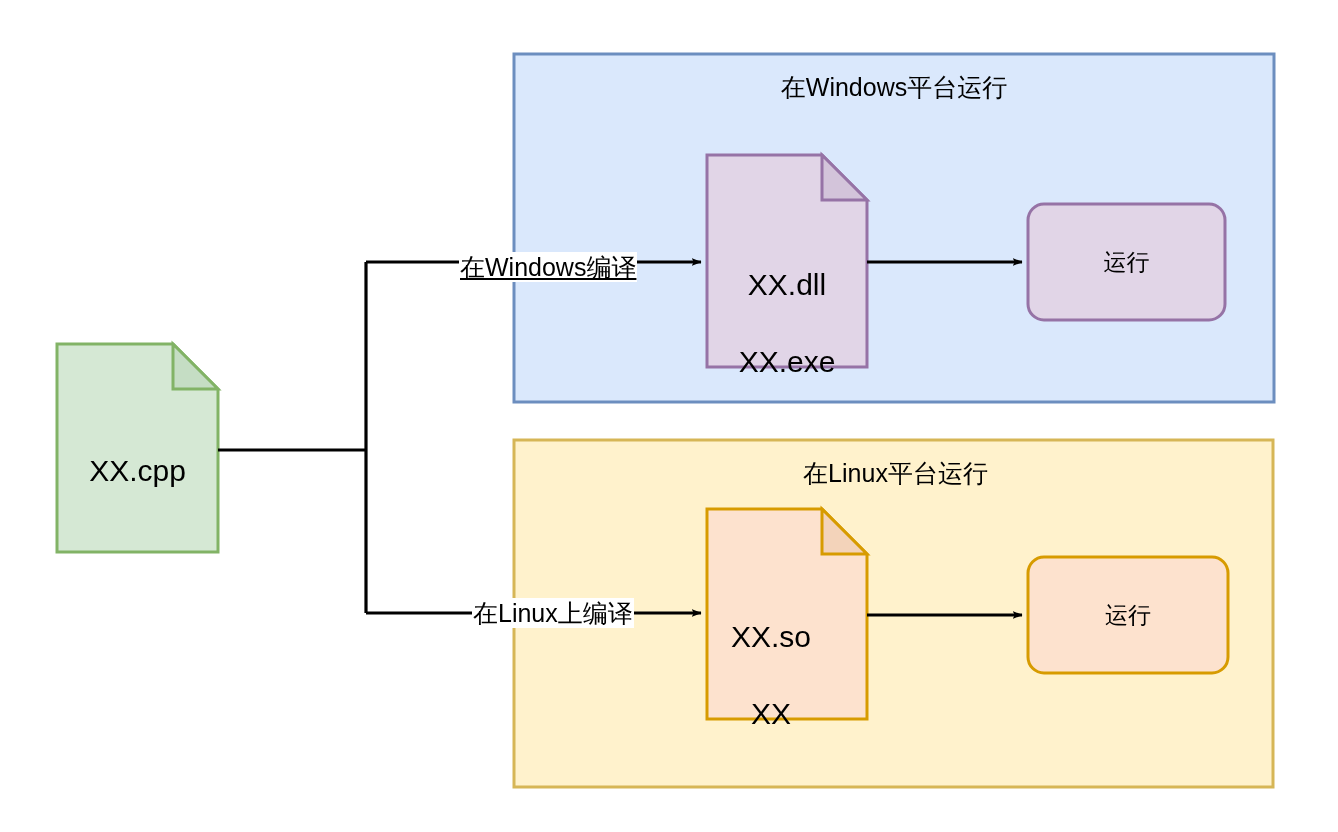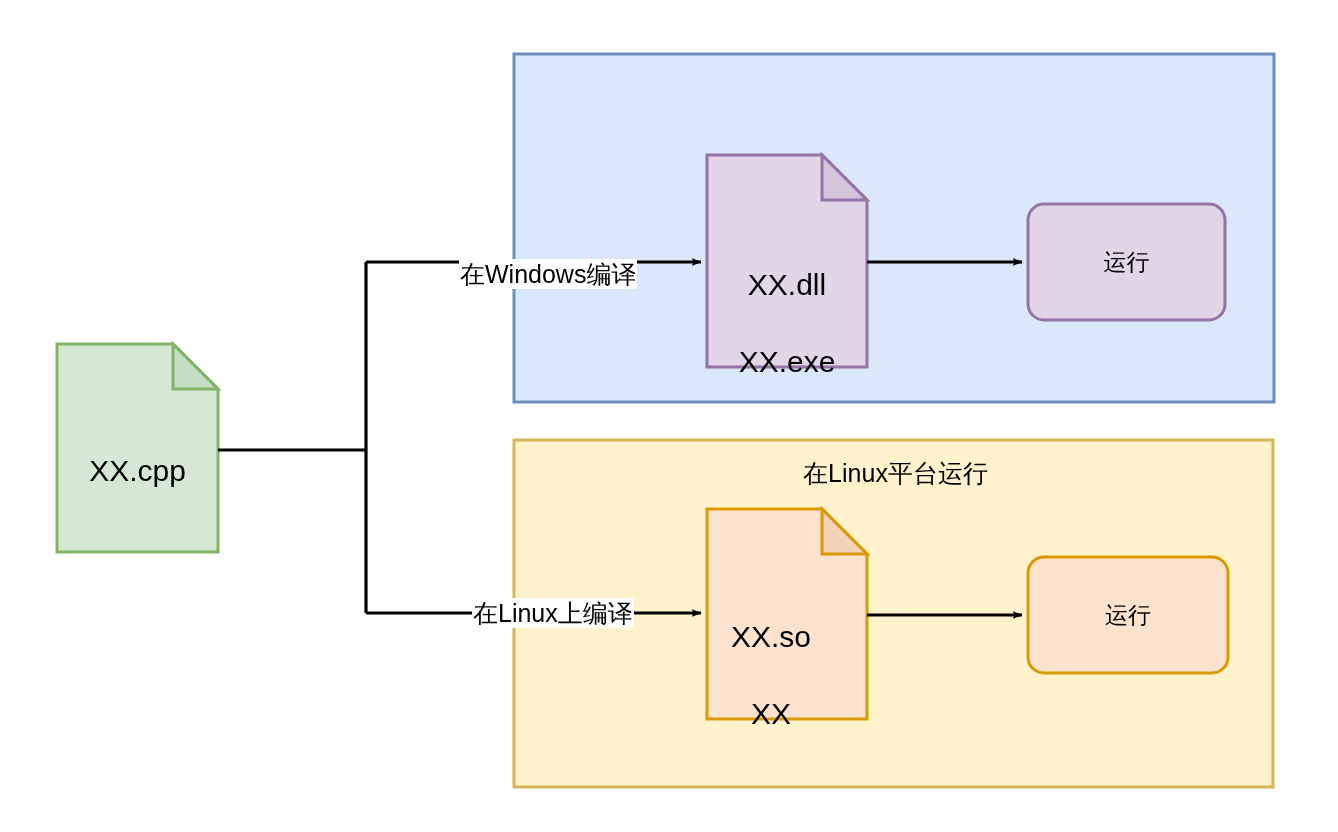--- a/index.html
+++ b/index.html
@@ -99,20 +99,21 @@
 
     <path d="M 366 262 L 701 262" stroke="#000000" stroke-width="3.2" fill="none" marker-end="url(#arrowhead)"></path>
 
     <path d="M 366 613 L 701 613" stroke="#000000" stroke-width="3.2" fill="none" marker-end="url(#arrowhead)"></path>
 
     <path d="M 867 262 L 1022 262" stroke="#000000" stroke-width="3.2" fill="none" marker-end="url(#arrowhead)"></path>
 
     <path d="M 867 615 L 1022 615" stroke="#000000" stroke-width="3.2" fill="none" marker-end="url(#arrowhead)"></path>
   </svg>
 
+  <div class="panel-title" style="left:514px; top:72px; width:760px;">在Windows平台运行</div>
 
   <div class="panel-title" style="left:516px; top:458px; width:759px;">在Linux平台运行</div>
 
   <div class="node-label doc-label" style="left:57px; top:414px; width:161px;">
     <div>XX.cpp</div>
   </div>
 
   <div class="node-label doc-label" style="left:707px; top:228px; width:160px;">
     <div>XX.dll</div>
     <div>XX.exe</div>
@@ -120,17 +121,17 @@
 
   <div class="node-label box-label" style="left:1028px; top:248px; width:197px;">运行</div>
 
   <div class="node-label doc-label" style="left:707px; top:580px; width:128px;">
     <div>XX.so</div>
     <div>XX</div>
   </div>
 
   <div class="node-label box-label" style="left:1028px; top:601px; width:200px;">运行</div>
 
-  <div class="edge-label" style="left:459px; top:259px;">在Windows编译</div>
+  <div class="edge-label" style="left:459px; top:252px;text-decoration:underline;">在Windows编译</div>
 
   <div class="edge-label" style="left:472px; top:598px;">在Linux上编译</div>
 
 </div>
 
 </body></html>

